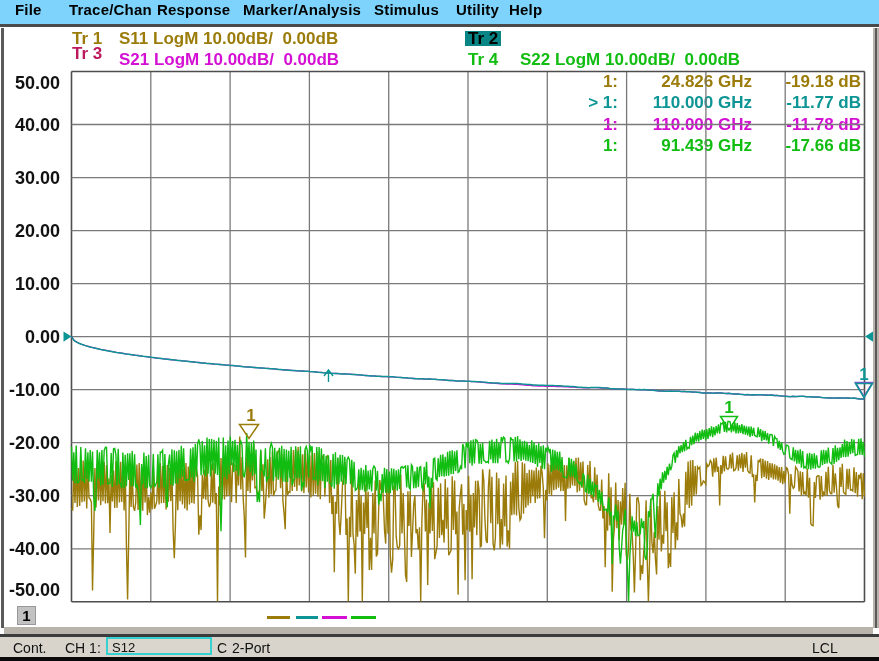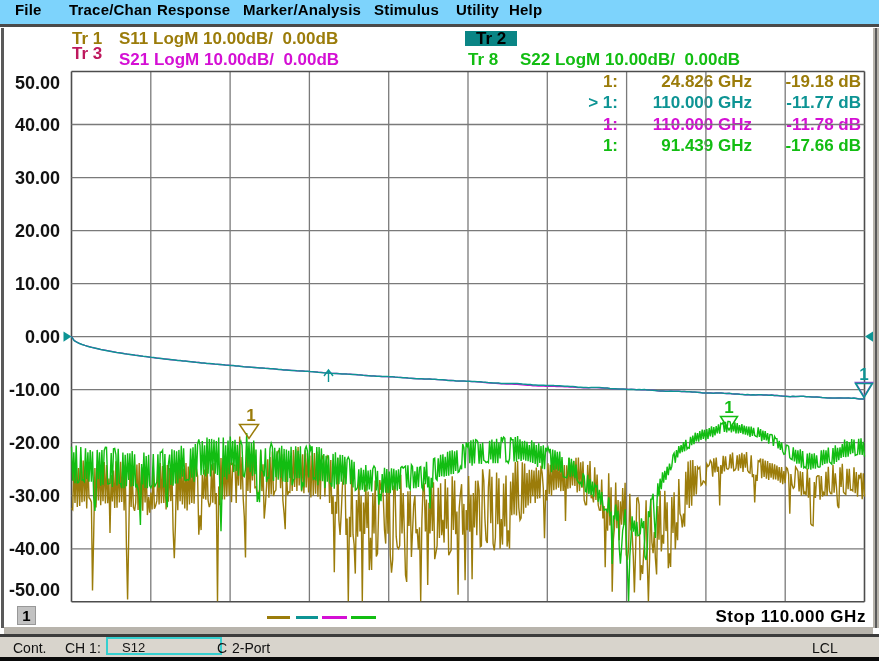--- a/index.html
+++ b/index.html
@@ -20,21 +20,21 @@
 #botrow{position:absolute;left:0;top:604px;width:879px;height:24px;font-size:17px;font-weight:bold;color:#000;}
 #chbox{position:absolute;left:17px;top:2px;width:17px;height:17px;background:#c2c2c2;border:1px solid #989898;
  text-align:center;font-size:15px;line-height:17px;}
 #gborder{position:absolute;left:4px;top:627px;width:869px;height:8px;background:#b8b4ac;}
 #statline{position:absolute;left:0;top:634px;width:879px;height:3px;background:#3c3c3c;}
 #statusbar{position:absolute;left:0;top:637px;width:879px;height:20px;background:#d8d4cc;
  font-size:14px;color:#111;}
 #blackstrip{position:absolute;left:0;top:657px;width:879px;height:4px;background:#0a0a0a;}
 .dash{display:inline-block;height:3px;width:22px;margin:0 0 4px 0;}
 #s12box{position:absolute;left:106px;top:0px;width:98px;height:14px;border:2px solid #35d0d0;background:#dad6ce;
- font-size:13px;line-height:17px;padding-left:14px;}
+ font-size:13px;line-height:17px;padding-left:4px;}
 </style>
 </head>
 <body>
 <div id="page">
   <div id="menubar">
     <span style="left:15px">File</span>
     <span style="left:69px">Trace/Chan</span>
     <span style="left:157px">Response</span>
     <span style="left:243px">Marker/Analysis</span>
     <span style="left:374px">Stimulus</span>
@@ -44,22 +44,22 @@
   <div id="menuline"></div>
   <div id="lborder"></div>
   <div id="client"></div>
   <div id="rborder"></div>
   <div id="rborder2"></div>
 
   <div class="leg" style="left:72px;top:29px;color:#9b7c0a">Tr 1</div>
   <div class="leg" style="left:119px;top:29px;color:#9b7c0a">S11 LogM 10.00dB/  0.00dB</div>
   <div class="leg" style="left:72px;top:44px;color:#be185d">Tr 3</div>
   <div class="leg" style="left:119px;top:50px;color:#d40fd4">S21 LogM 10.00dB/  0.00dB</div>
-  <div class="leg" style="left:465px;top:31px;color:#000;background:#0a8585;padding:0 11px;line-height:15px;">Tr 2</div>
-  <div class="leg" style="left:465px;top:50px;color:#12bd12;padding:0 3px;">Tr 8</div>
+  <div class="leg" style="left:465px;top:31px;color:#000;background:#0a8585;padding:0 3px;line-height:15px;">Tr 2</div>
+  <div class="leg" style="left:465px;top:50px;color:#12bd12;padding:0 3px;">Tr 4</div>
   <div class="leg" style="left:520px;top:50px;color:#12bd12">S22 LogM 10.00dB/  0.00dB</div>
 
 <div class="ylab" style="top:73.7px">50.00</div>
 <div class="ylab" style="top:115.5px">40.00</div>
 <div class="ylab" style="top:168.6px">30.00</div>
 <div class="ylab" style="top:221.6px">20.00</div>
 <div class="ylab" style="top:274.6px">10.00</div>
 <div class="ylab" style="top:327.6px">0.00</div>
 <div class="ylab" style="top:380.7px">-10.00</div>
 <div class="ylab" style="top:433.7px">-20.00</div>
@@ -123,21 +123,20 @@
     <path d="M 855.5 383.5 L 872.5 383.5 L 864 397.5 Z" fill="none" stroke="#0d9494" stroke-width="1.5"></path>
 
     <path d="M 328.5 382 L 328.5 370.5 M 324 376 L 328.5 370 L 333 376" fill="none" stroke="#0d9494" stroke-width="1.4"></path>
   </svg>
 
   <div id="botrow">
     <span class="dash" style="position:absolute;left:267px;top:12px;width:23px;background:#9b7c0a"></span>
     <span class="dash" style="position:absolute;left:296px;top:12px;width:22px;background:#0d9494"></span>
     <span class="dash" style="position:absolute;left:322px;top:12px;width:25px;background:#d40fd4"></span>
     <span class="dash" style="position:absolute;left:351px;top:12px;width:25px;background:#12bd12"></span>
-    <span style="position:absolute;right:13px;top:3px;letter-spacing:0.55px">Stop 110.000 GHz</span>
     <div id="chbox">1</div>
   </div>
   <div id="gborder"></div>
   <div id="statline"></div>
   <div id="statusbar">
     <span style="position:absolute;left:13px;top:3px">Cont.</span>
     <span style="position:absolute;left:65px;top:3px">CH 1:</span>
     <div id="s12box">S12</div>
     <span style="position:absolute;left:217px;top:3px">C</span>
     <span style="position:absolute;left:232px;top:3px">2-Port</span>

